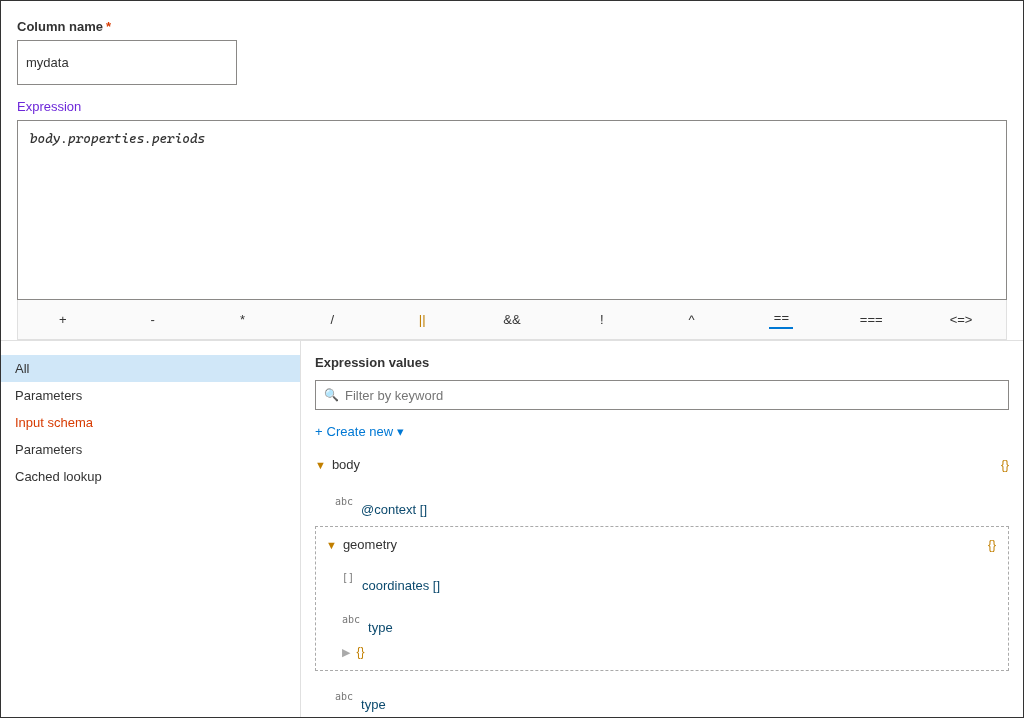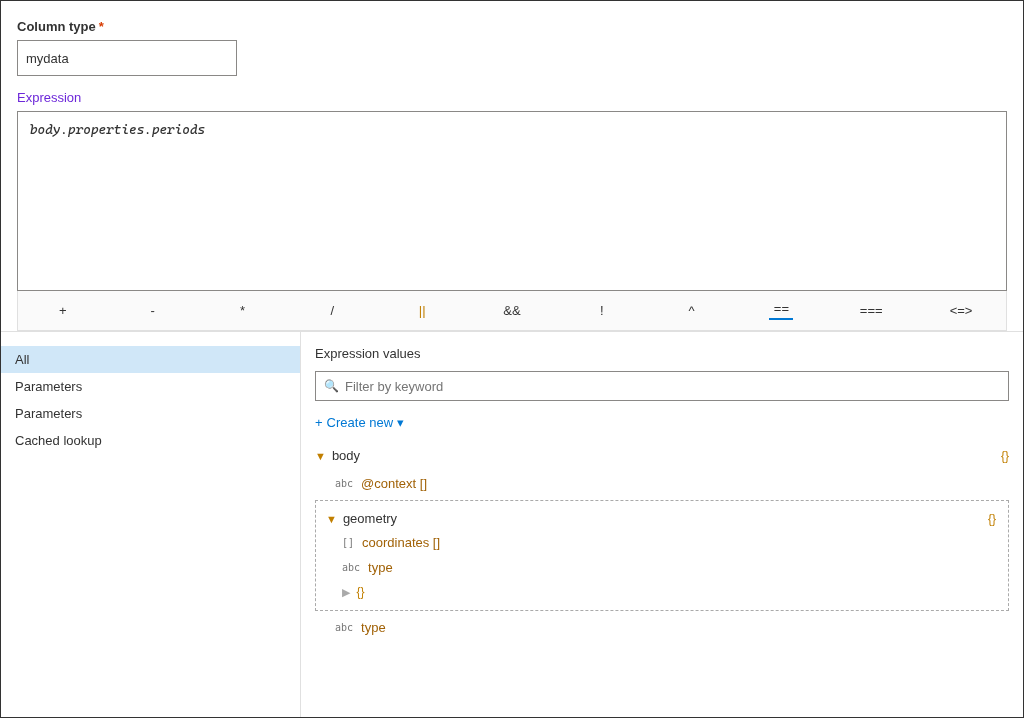--- a/index.html
+++ b/index.html
@@ -25,21 +25,21 @@
       margin-bottom: 6px;
     }
 
     .required-star {
       color: #d73b02;
       margin-left: 3px;
     }
 
     .column-name-input {
       width: 220px;
-      height: 36px;
+      height: 45px;
       border: 1px solid #8a8886;
       padding: 0 8px;
       font-size: 13px;
       color: #333;
       outline: none;
       margin-bottom: 14px;
     }
 
     .expression-label {
       font-size: 13px;
@@ -134,21 +134,21 @@
     }
 
     .right-panel {
       flex: 1;
       padding: 14px 0 0 0;
       overflow-y: auto;
     }
 
     .right-panel-title {
       font-size: 13px;
-      font-weight: 400;
+      font-weight: 700;
       color: #333;
       padding: 0 14px 10px 14px;
     }
 
     .filter-search {
       display: flex;
       align-items: center;
       border: 1px solid #8a8886;
       margin: 0 14px 10px 14px;
       height: 30px;
@@ -251,21 +251,22 @@
 
     .sub-item .type-badge {
       font-size: 10px;
       color: #777;
       margin-right: 8px;
       font-family: monospace;
     }
 
     .sub-item .sub-name {
       font-size: 13px;
-      color: #a16207;
+      color: #0c4a6e;
+      margin-top: 17px;
     }
 
     .properties-row {
       display: flex;
       align-items: center;
       padding: 5px 0 5px 16px;
       cursor: pointer;
     }
 
     .properties-row .prop-chevron {
@@ -285,21 +286,21 @@
       font-size: 12px;
       margin-right: 8px;
     }
   </style>
 </head>
 <body>
 
 <div class="main-container">
   
   <div class="field-label">
-    <span>Column type</span><span class="required-star">*</span>
+    <span>Column name</span><span class="required-star">*</span>
   </div>
   <input class="column-name-input" type="text" value="mydata" style="">
 
   
   <div class="expression-label">Expression</div>
   <div class="expression-textarea-container">
     <pre>body.properties.periods</pre>
   </div>
 
   
@@ -316,20 +317,21 @@
     <button class="operator-btn">===</button>
     <button class="operator-btn">&lt;=&gt;</button>
   </div>
 </div>
 
 <div class="bottom-section">
 
   <div class="left-panel">
     <div class="nav-item active">All</div>
     <div class="nav-item">Parameters</div>
+    <div class="nav-item red-text">Input schema</div>
     <div class="nav-item">Parameters</div>
     <div class="nav-item">Cached lookup</div>
   </div>
 
   <div class="right-panel">
     <div class="right-panel-title">Expression values</div>
 
     <div class="filter-search">
       <span class="search-icon-svg">🔍</span>
       <input type="text" placeholder="Filter by keyword" style="">

